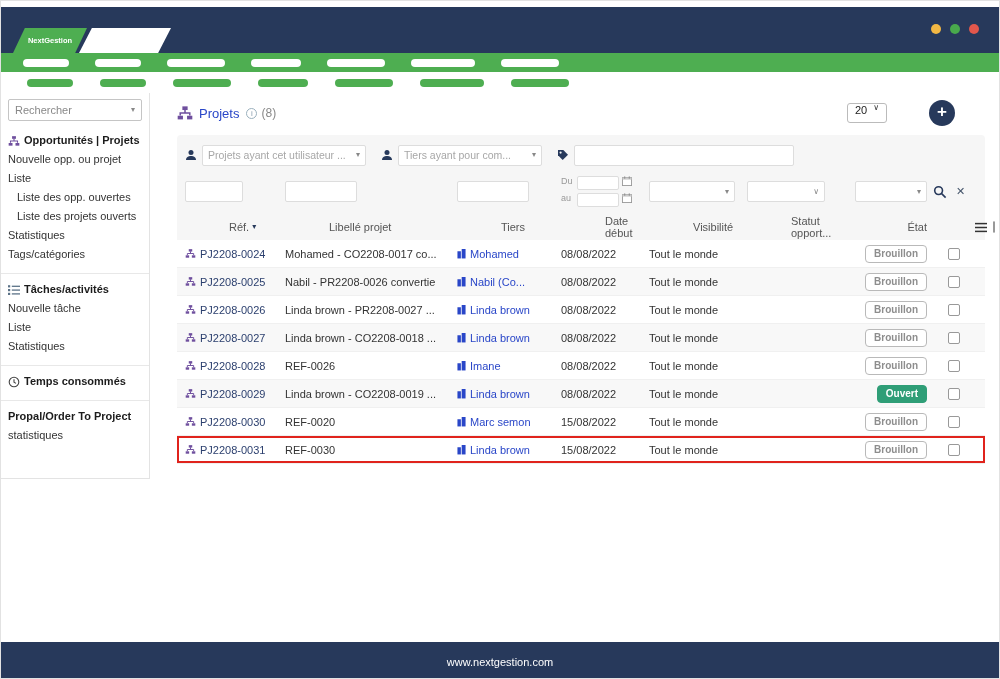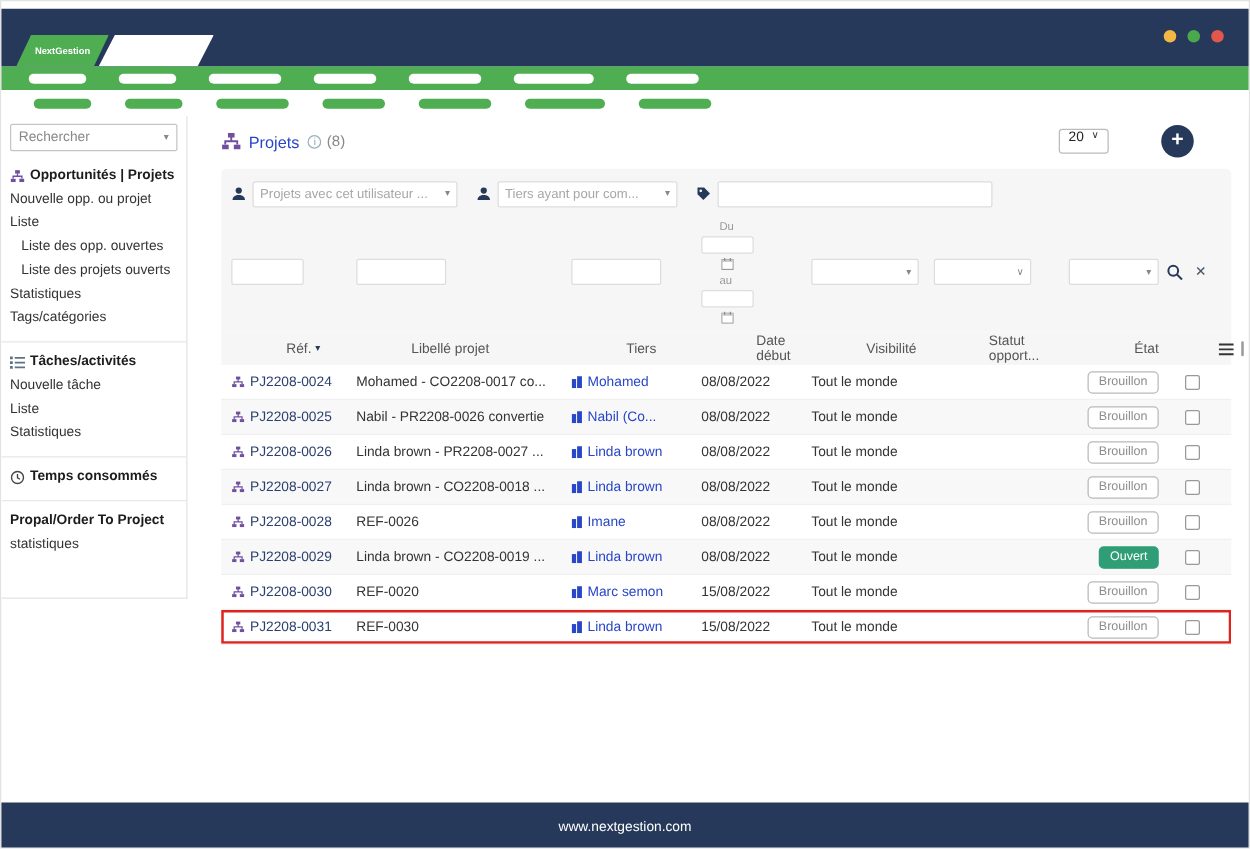--- a/index.html
+++ b/index.html
@@ -65,21 +65,21 @@
   .w164{width:164px} .w144{width:144px} .w220{width:220px} .w86{width:86px} .w78{width:78px} .w72{width:72px} .w58{width:58px}
   .icn { display:inline-flex; line-height:0; margin-right:5px; }
   .mr { margin-right:15px; }
 
   .grid { display:grid; grid-template-columns:96px 168px 100px 84px 94px 104px 1fr 46px; column-gap:4px; align-items:center; }
   .gridpad { padding:0 8px; }
   .fc { display:flex; align-items:center; }
   .fc7 { justify-content:flex-end; }
   .fc8 { justify-content:flex-start; gap:9px; padding-left:2px; }
   .datecol { flex-direction:column; align-items:flex-start; gap:3px; }
-  .daterow { display:flex; align-items:center; gap:3px;flex-direction:column; }
+  .daterow { display:flex; align-items:flex-start; gap:3px; }
   .dlabel { font-size:9px; color:#999; width:13px; }
   .dinput { width:42px; height:14px; border:1px solid #ddd; border-radius:2px; background:#fff; font:inherit; font-size:9px; padding:0 2px; }
   .cal { line-height:0; }
   .x-icon::before { content:"✕"; }
   .x-icon { color:#44546a; font-size:11px; cursor:pointer; }
 
   
   .thead { background:#f6f6f6; height:26px; color:#555; }
   .th { display:flex; align-items:center; gap:3px;margin-left:44px; }
   .th.right { justify-content:flex-end; }
@@ -87,21 +87,21 @@
   .thlast { gap:6px; }
   .checkbox { width:12px; height:12px; border:1px solid #999; border-radius:2px; background:#fff; display:inline-block; }
   .row { height:28px; background:#fff; border-bottom:1px solid #f0f0f0; }
   .row.alt { background:#f8f8f8; }
   .row.highlight { background:#fff; box-shadow:inset 0 0 0 2px var(--highlight-red,#e0231c); }
   .cell { overflow:hidden; white-space:nowrap; text-overflow:ellipsis; }
   .ref-cell { display:flex; align-items:center; gap:4px; color:#2b3f6e; cursor:pointer; }
   .tiers-cell { display:flex; align-items:flex-start; gap:4px; color:var(--link-blue,#2946c8); cursor:pointer; }
   .state-cell { display:flex; justify-content:flex-end; overflow:visible; }
   .check-cell { display:flex; justify-content:center; }
-  .badge { font-size:10px; font-weight:normal; padding:2.5px 8px; border-radius:4px; }
+  .badge { font-size:10px; font-weight:bold; padding:2.5px 8px; border-radius:4px; }
   .badge.draft { color:#8d8d8d; border:1px solid #b9b9b9; background:#fff; }
   .badge.open { color:#fff; background:var(--open-badge,#2f9e77); border:1px solid var(--open-badge,#2f9e77); }
 
   
   .footer { position:absolute; left:0; right:0; top:641px; height:39px; background:var(--navy,#27395b); color:#fff;
             display:flex; align-items:center; justify-content:center; }
 </style>
 </head>
 <body>
 
@@ -222,21 +222,21 @@
       <div class="listing">
         <div class="filters">
           <div class="frow1">
             <span class="icn user-icn">
                 <svg width="12" height="12" viewBox="0 0 12 12">
                   <circle cx="6" cy="3.4" r="2.5" fill="#27395b"></circle>
                   <path d="M1 11c0-2.8 2.3-4.1 5-4.1s5 1.3 5 4.1z" fill="#27395b"></path>
                 </svg>
               </span>
             <div class="fselect w164 mr">
-              <span>Projets avec cet utilisateur ...</span>
+              <span>Projets ayant cet utilisateur ...</span>
               <span class="caret caret-down"></span>
             </div>
             <span class="icn user-icn">
                 <svg width="12" height="12" viewBox="0 0 12 12">
                   <circle cx="6" cy="3.4" r="2.5" fill="#27395b"></circle>
                   <path d="M1 11c0-2.8 2.3-4.1 5-4.1s5 1.3 5 4.1z" fill="#27395b"></path>
                 </svg>
               </span>
             <div class="fselect w144 mr">
               <span>Tiers ayant pour com...</span>

